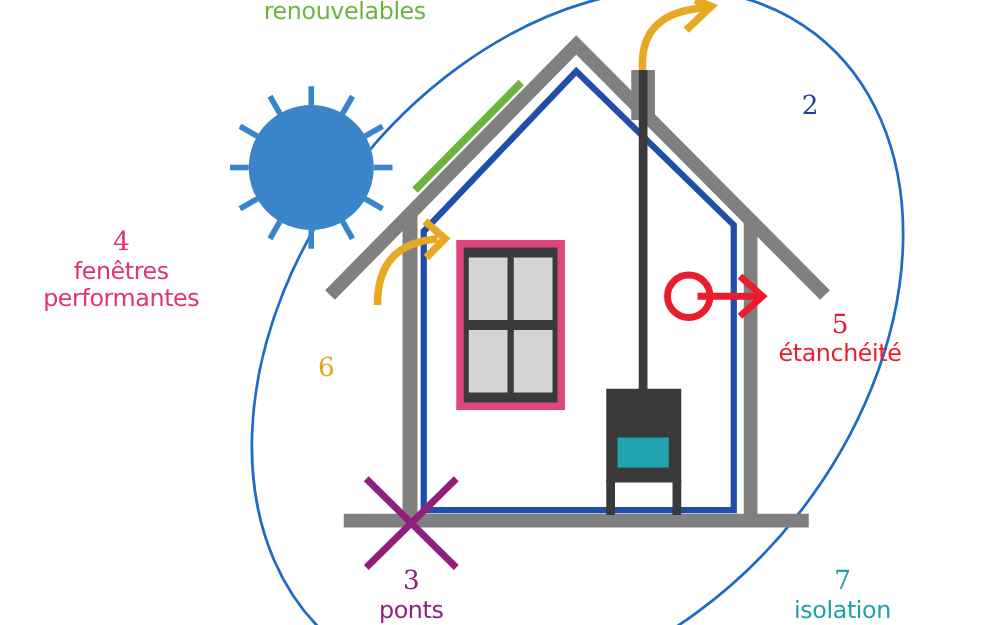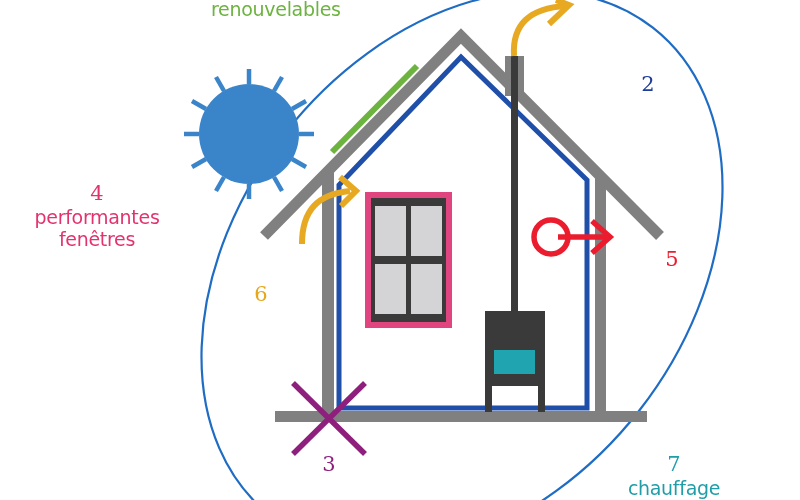--- a/index.html
+++ b/index.html
@@ -90,32 +90,34 @@
 <div class="label" style="left:211px; top:-2px; color:#6cb33f;">
   <span class="txt">renouvelables</span>
 </div>
 
 <div class="label" style="left:596px; top:72px; width:104px; color:#1e3d9a;">
   <span class="num">2</span>
 </div>
 
 <div class="label" style="left:12px; top:181px; width:170px; color:#e3336f;">
   <span class="num">4</span>
+  <span class="txt">fenêtres</span>
   <span class="txt">performantes</span>
-  <span class="txt">fenêtres</span>
 </div>
 
 <div class="label" style="left:196px; top:282px; width:130px; color:#e6a619;">
   <span class="num">6</span>
 </div>
 
 <div class="label" style="left:607px; top:247px; width:130px; color:#ea1c2d;">
   <span class="num">5</span>
+  <span class="txt">étanchéité</span>
 </div>
 
 <div class="label" style="left:289px; top:452px; width:80px; color:#8e1f7d;">
   <span class="num">3</span>
+  <span class="txt">ponts</span>
 </div>
 
 <div class="label" style="left:614px; top:452px; width:120px; color:#1f9ea8;">
   <span class="num">7</span>
-  <span class="txt">chauffage</span>
+  <span class="txt">isolation</span>
 </div>
 
 </body></html>

